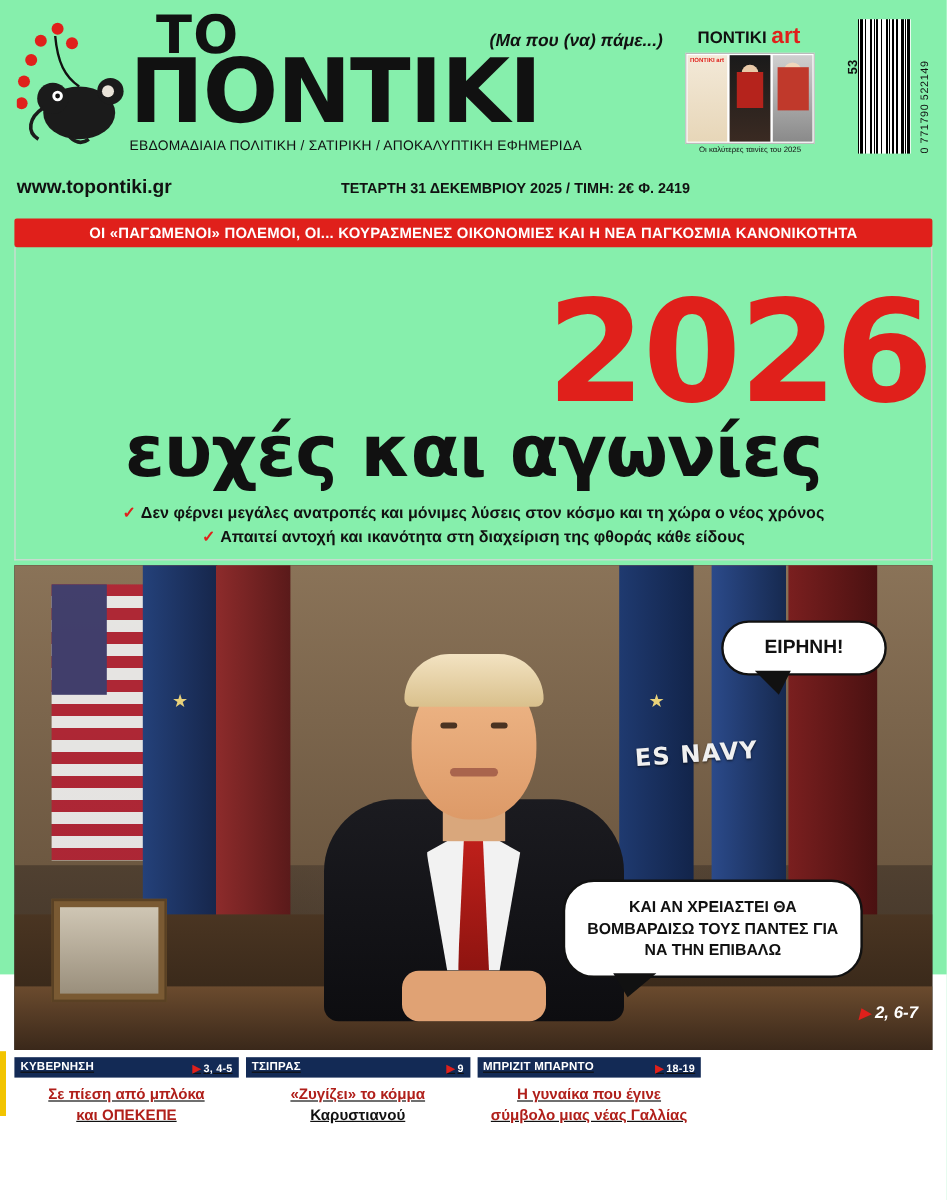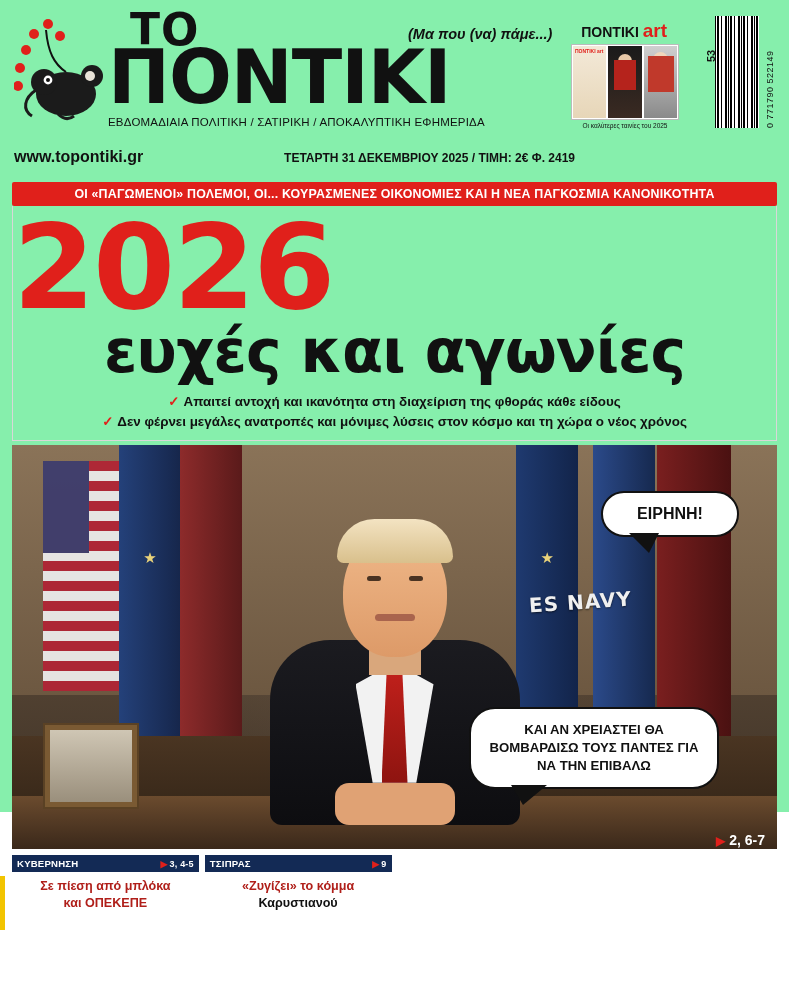--- a/index.html
+++ b/index.html
@@ -158,28 +158,28 @@
   }
 
   
   .main-area {
     margin: 0 12px;
     border: 1px solid #d8d8d8;
     border-top: none;
     padding-bottom: 0;
   }
   .big-year {
-    text-align:left;
+    text-align:right;
     color:#e0201b;
     font-family: "DejaVu Sans", sans-serif;
     font-weight: 700;
     font-size: 118px;
     line-height: 118px;
     letter-spacing: -2px;
-    padding-top: 2px;
+    padding-top: 28px;
   }
   .big-sub {
     text-align:center;
     color:#111;
     font-family: "DejaVu Sans", sans-serif;
     font-weight: 700;
     font-size: 60px;
     line-height: 62px;
     letter-spacing: -1px;
     margin-top: -6px;
@@ -328,31 +328,32 @@
     border-left: 20px solid transparent; border-right: 10px solid transparent;
     border-top: 20px solid #111;
   }
   .b3 { right: 58px; bottom: 60px; width: 250px; }
   .b3:after {
     bottom:-18px; left: 40px;
     border-left: 12px solid transparent; border-right: 24px solid transparent;
     border-top: 20px solid #111;
   }
   .page-ref {
-    position:absolute; right: 12px; bottom: 1px;
-    color:#fff; font-weight:700; font-size: 14px;
+    position:absolute; right: 12px; bottom: 24px;
+    color:#fff; font-weight:700; font-size: 14px; font-style: italic;
   }
   .page-ref .tri { color:#e0201b; font-size: 12px; }
 
   
   .teasers {
     margin: 6px 12px 0 12px;
     display: grid;
     grid-template-columns: repeat(4, 1fr);
     gap: 6px;
+    text-decoration: underline;
   }
   .teaser { background:#fff; }
   .teaser-head {
     background:#132a55;
     color:#fff;
     font-size: 9.6px;
     font-weight:700;
     padding: 3px 5px;
     display:flex; align-items:center; justify-content:space-between;
     letter-spacing:.2px;
@@ -445,24 +446,24 @@
     </div>
   </div>
 
   <div class="red-banner">ΟΙ «ΠΑΓΩΜΕΝΟΙ» ΠΟΛΕΜΟΙ, ΟΙ... ΚΟΥΡΑΣΜΕΝΕΣ ΟΙΚΟΝΟΜΙΕΣ ΚΑΙ Η ΝΕΑ ΠΑΓΚΟΣΜΙΑ ΚΑΝΟΝΙΚΟΤΗΤΑ</div>
 
   <div class="main-area">
     <div class="big-year">2026</div>
     <div class="big-sub">ευχές και αγωνίες</div>
     <div class="bullets">
       <div class="bullet">
+        <span class="tick">✓</span><span>Δεν φέρνει μεγάλες ανατροπές και μόνιμες λύσεις στον κόσμο και τη χώρα ο νέος χρόνος</span>
+      </div>
+      <div class="bullet">
         <span class="tick">✓</span><span>Απαιτεί αντοχή και ικανότητα στη διαχείριση της φθοράς κάθε είδους</span>
-      </div>
-      <div class="bullet">
-        <span class="tick">✓</span><span>Δεν φέρνει μεγάλες ανατροπές και μόνιμες λύσεις στον κόσμο και τη χώρα ο νέος χρόνος</span>
       </div>
     </div>
   </div>
 
   <div class="photo">
     <div class="bg"></div>
     <div class="wall"></div>
     <div class="usflag"></div>
     <div class="flag f1">
         <div class="star">★</div>
@@ -522,17 +523,27 @@
         <span>ΤΣΙΠΡΑΣ</span>
         <span class="pg"><span class="tri">▶</span><span>9</span></span>
       </div>
       <div class="teaser-body">
         <div>«Ζυγίζει» το κόμμα</div>
         <div class="nm">Καρυστιανού</div>
       </div>
     </div>
 
 
+    <div class="teaser">
+      <div class="teaser-head">
+        <span>ΜΠΡΙΖΙΤ ΜΠΑΡΝΤΟ</span>
+        <span class="pg"><span class="tri">▶</span><span>18-19</span></span>
+      </div>
+      <div class="teaser-body">
+        <div>Η γυναίκα που έγινε</div>
+        <div>σύμβολο μιας νέας Γαλλίας</div>
+      </div>
+    </div>
 
   </div>
 
   <div class="edge-notch"></div>
 </div>
 
 </body></html>

